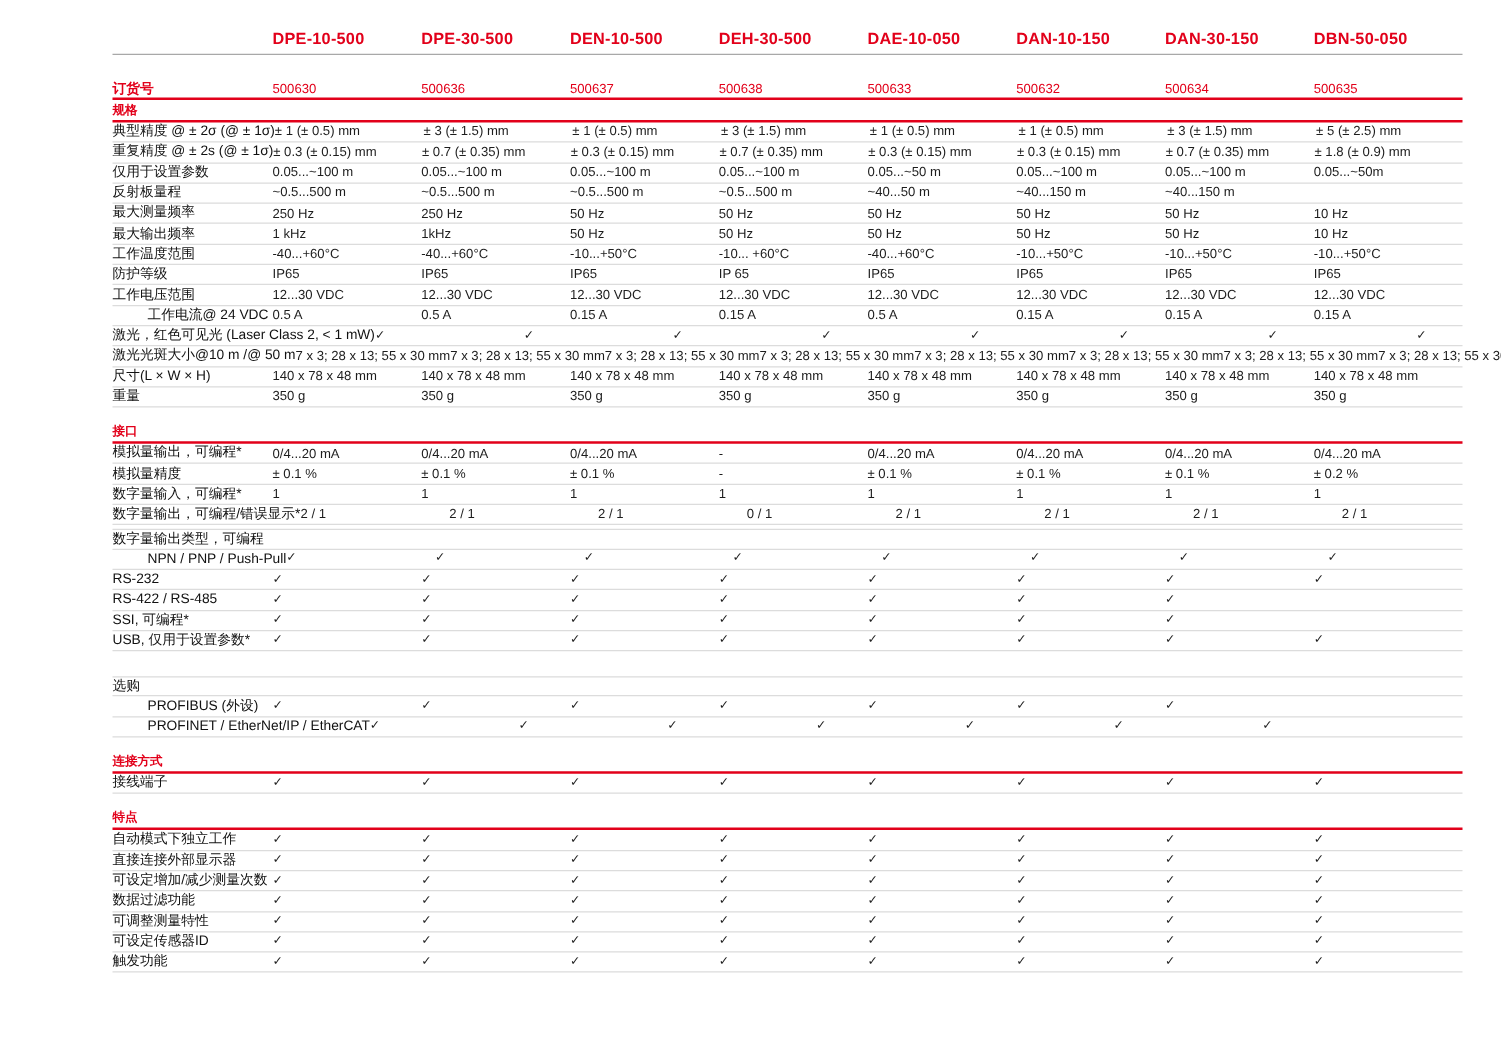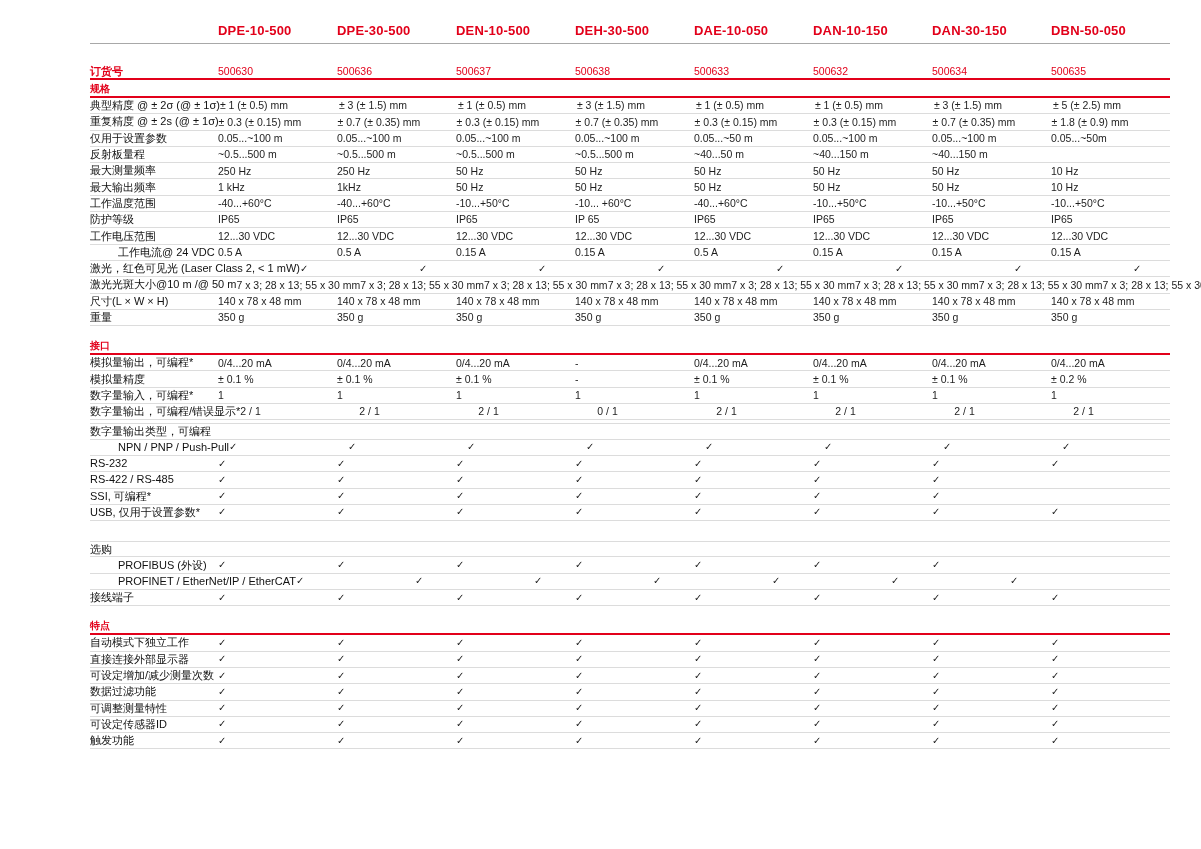--- a/index.html
+++ b/index.html
@@ -341,20 +341,23 @@
         <div class="cell label indent">PROFINET / EtherNet/IP / EtherCAT</div>
         <div class="cell check">✓</div>
         <div class="cell check">✓</div>
         <div class="cell check">✓</div>
         <div class="cell check">✓</div>
         <div class="cell check">✓</div>
         <div class="cell check">✓</div>
         <div class="cell check">✓</div>
         <div class="cell"></div>
       </div>
+      <div class="row section-row">
+        <div class="cell section-title">连接方式</div>
+      </div>
       <div class="row data-row">
         <div class="cell label">接线端子</div>
         <div class="cell check">✓</div>
         <div class="cell check">✓</div>
         <div class="cell check">✓</div>
         <div class="cell check">✓</div>
         <div class="cell check">✓</div>
         <div class="cell check">✓</div>
         <div class="cell check">✓</div>
         <div class="cell check">✓</div>

